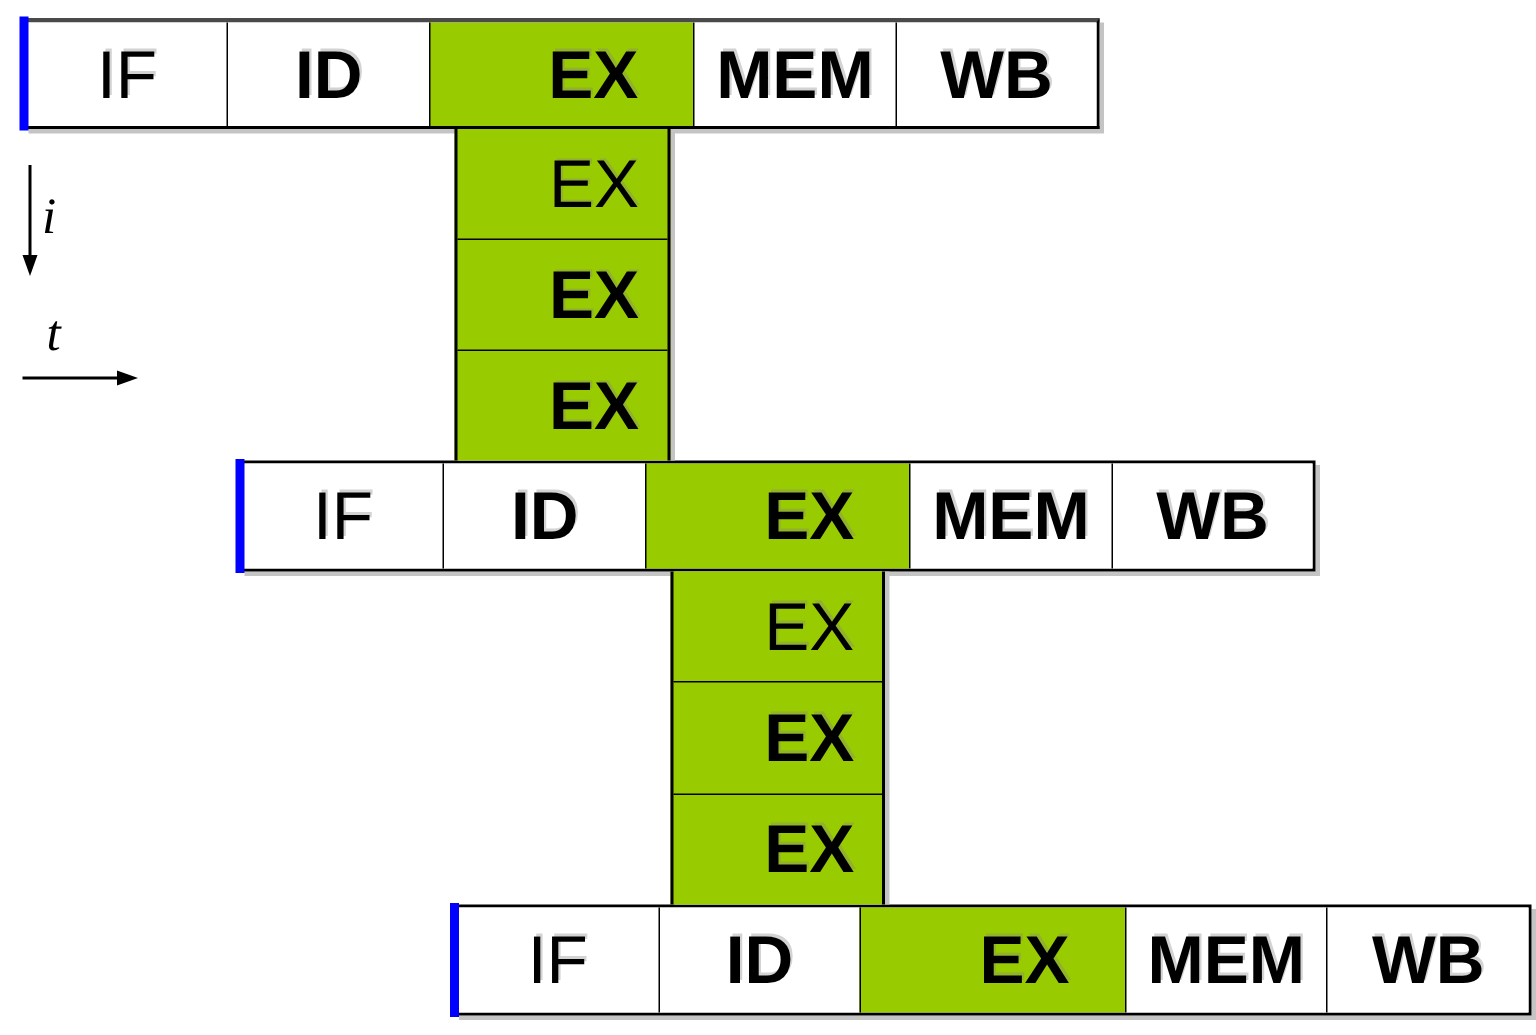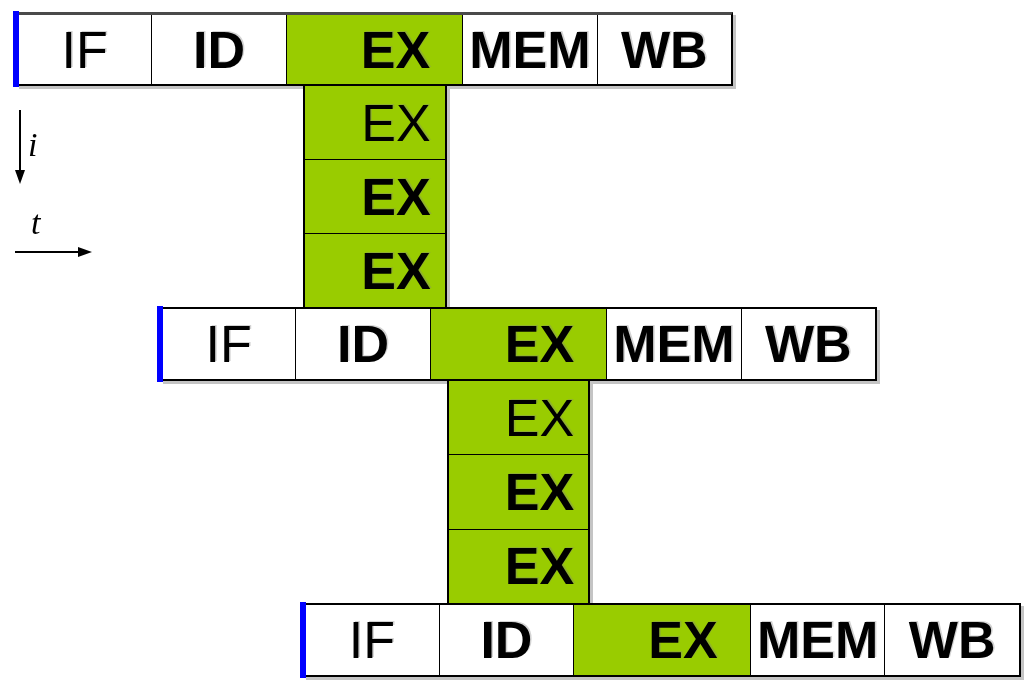--- a/index.html
+++ b/index.html
@@ -21,21 +21,21 @@
     background: var(--cell-fill, #fff);
     box-shadow: 3px 3px 0 var(--shadow, #c4c4c4);
     z-index: 2;
   }
   .instr-row.first { border-top: 3px solid #4a4a4a; }
   .stage {
     flex: 1 1 0;
     display: flex;
     align-items: center;
     justify-content: center;
-    font-size: 52px;
+    font-size: 45px;
     color: var(--text, #000);
     background: var(--cell-fill, #fff);
     text-shadow: 1.5px -1.5px 0 rgba(128,128,128,0.35);
     overflow: hidden;
     white-space: nowrap;
   }
   .stage + .stage { border-left: 1.5px solid var(--border, #000); font-weight: bold; }
   .stage.ex { background: var(--ex-fill, #99CC00); padding-left: 42px; }
   .ex-stack {
     position: absolute;

